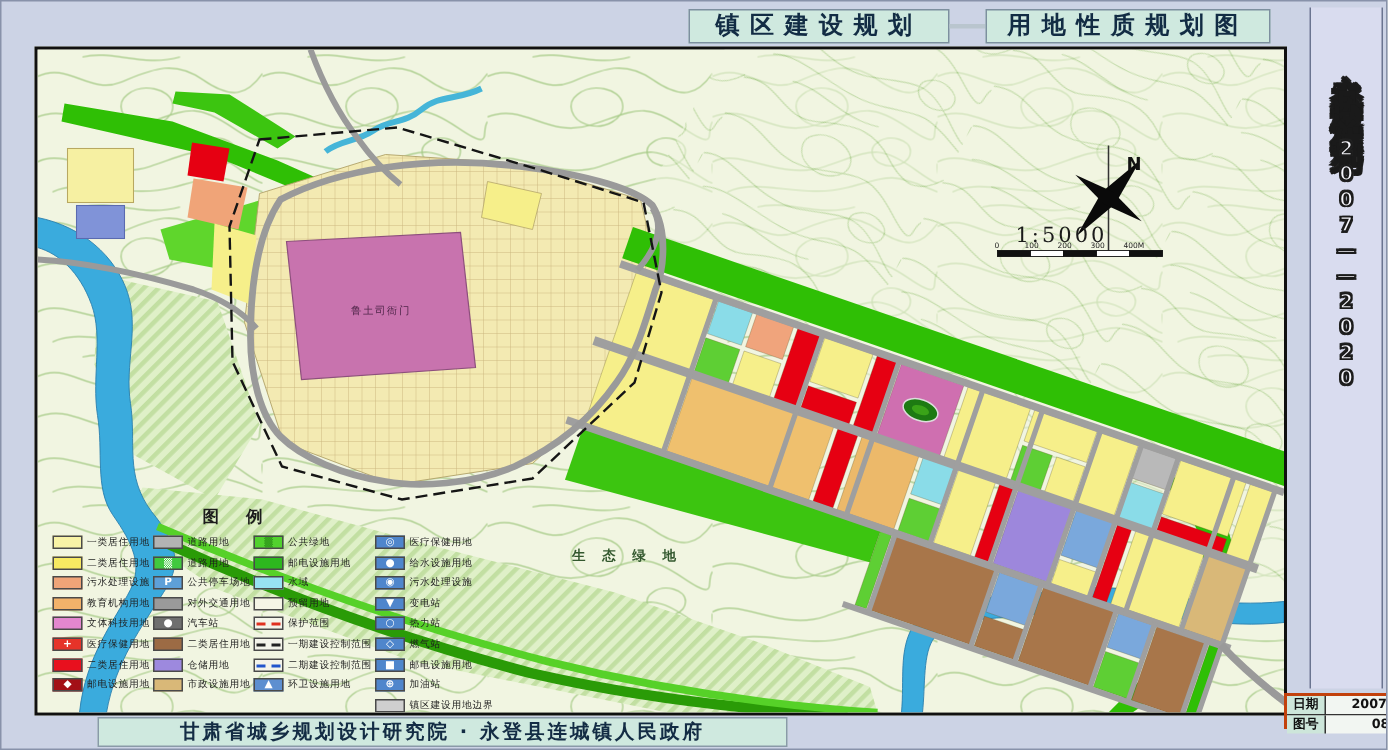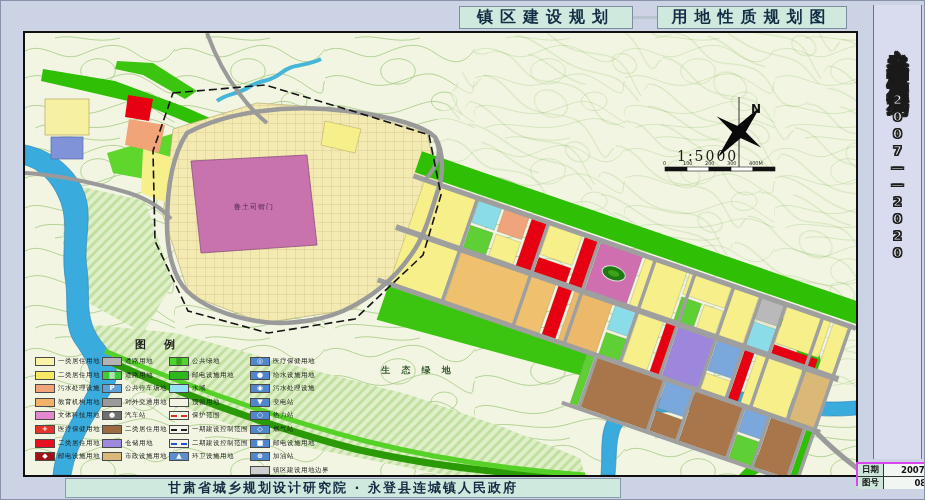--- a/index.html
+++ b/index.html
@@ -30,25 +30,25 @@
   #sidebar{position:absolute;left:872px;top:4px;width:49px;height:454px;background:#d9dcef;
        border-left:1px solid #6a7490;border-right:1px solid #6a7490;box-sizing:border-box;
        display:flex;flex-direction:column;align-items:center;padding-top:28px;}
   .hollow{color:#f7f7fd;-webkit-text-stroke:1.1px #1a1a1a;
        text-shadow:-1px -1px 0 #222,1px -1px 0 #222,-1px 1px 0 #222,1px 1px 0 #222;}
   #sb-title{writing-mode:vertical-rl;text-orientation:upright;font-size:21px;font-weight:bold;
        letter-spacing:5px;line-height:1;}
   #sb-years{writing-mode:vertical-rl;text-orientation:upright;font-size:13px;font-weight:bold;
        letter-spacing:2px;margin-top:9px;line-height:1;}
   
-  #credit{position:absolute;left:64px;top:477px;width:556px;height:20px;background:#cfe9df;
+  #credit{position:absolute;left:64px;top:477px;width:460px;height:20px;background:#cfe9df;
        border:1px solid #8a9aa8;box-sizing:border-box;display:flex;align-items:center;justify-content:center;
        font-size:13px;font-weight:bold;letter-spacing:2px;color:#132c44;}
   
-  #tblock{position:absolute;left:855px;top:461px;width:69px;height:24px;border:2px solid #d946ef;
+  #tblock{position:absolute;left:855px;top:461px;width:69px;height:24px;border:2px solid #c2410c;
        box-sizing:border-box;display:grid;grid-template-columns:26px 1fr;grid-template-rows:1fr 1fr;background:#fff;}
   .tb-cell{border-right:1px solid #333;border-bottom:1px solid #333;display:flex;align-items:center;
        justify-content:center;font-size:8.5px;font-weight:bold;color:#111;}
   .tb-cell:nth-child(2n){border-right:none;padding-left:17px;}
   .tb-cell:nth-child(n+3){border-bottom:none;}
   .tb-label{background:#cde6da;}
   .tb-value{background:#f2f6f2;}
 </style>
 </head>
 <body>

